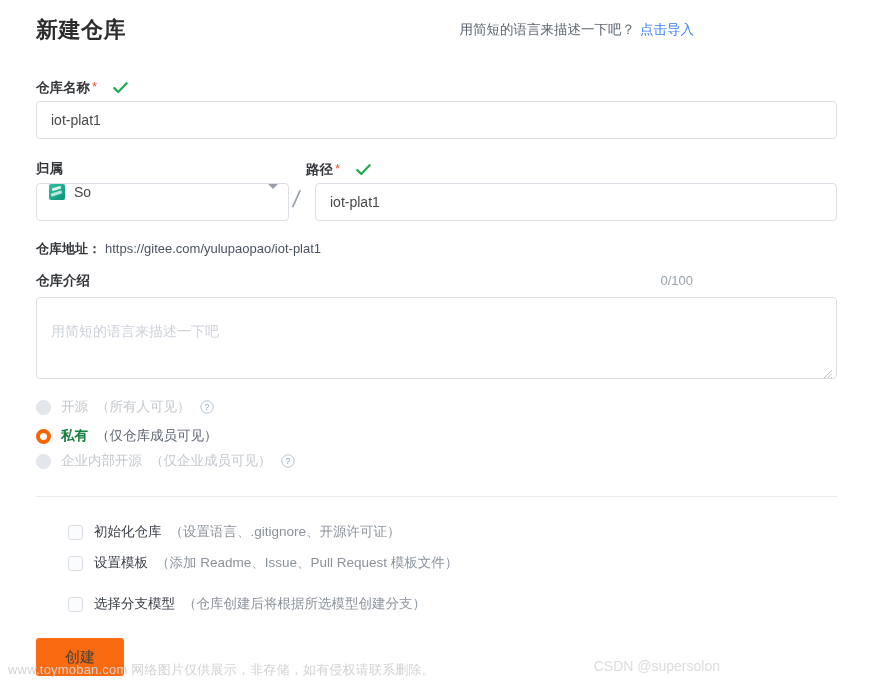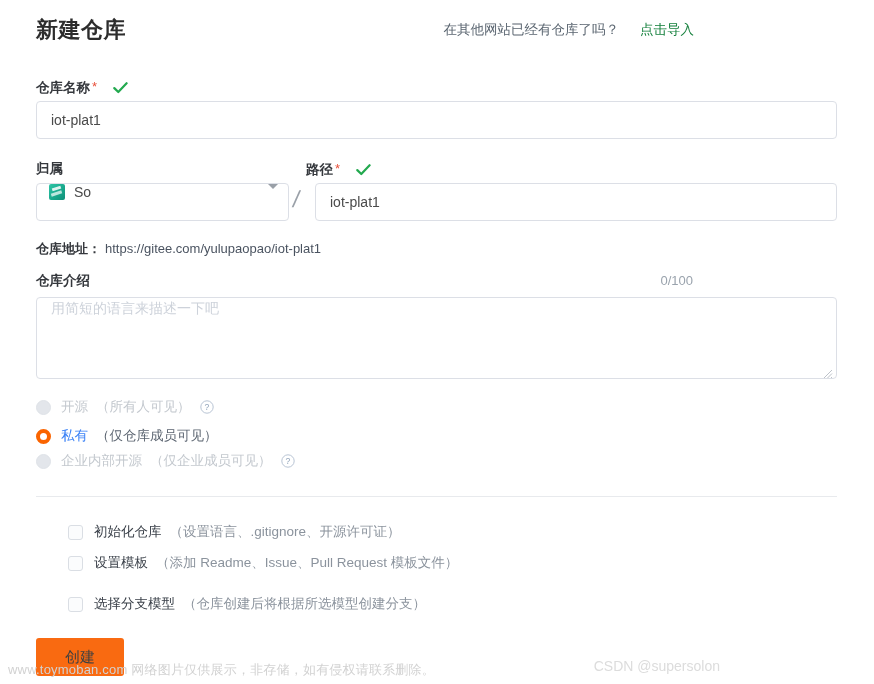--- a/index.html
+++ b/index.html
@@ -41,23 +41,23 @@
   }
   .import-wrap {
     position: absolute;
     right: 0;
     top: 7px;
     font-size: 13.5px;
     color: #5a6570;
     white-space: nowrap;
   }
   .import-link {
-    color: #15803d;
+    color: #3b82f6;
     text-decoration: none;
-    margin-left: 21px;
+    margin-left: 5px;
   }
 
   
   .field-label {
     font-size: 13.5px;
     font-weight: bold;
     color: #35383d;
     line-height: 18px;
     white-space: nowrap;
   }
@@ -198,21 +198,21 @@
   }
   #repo-desc-textarea {
     position: absolute;
     left: 36px;
     top: 297px;
     width: 801px;
     height: 82px;
     box-sizing: border-box;
     border: 1px solid #dcdfe6;
     border-radius: 4px;
-    padding: 2px 14px;
+    padding: 25px 14px;
     font-size: 14px;
     font-family: "Liberation Sans", "DejaVu Sans", sans-serif;
     color: #4a4a4a;
     resize: none;
     outline: none;
     background: #fff;
   }
   #repo-desc-textarea::placeholder { color: #cdd2da; }
   .resize-grip {
     position: absolute;
@@ -250,21 +250,21 @@
     background: #ffffff;
   }
   .radio-main {
     font-size: 13.5px;
     margin-left: 10px;
   }
   .radio-sub {
     font-size: 13.5px;
     margin-left: 8px;
   }
-  .radio-row.enabled .radio-main { color: #3b82f6; font-weight: normal; }
+  .radio-row.enabled .radio-main { color: #15803d; font-weight: bold; }
   .radio-row.enabled .radio-sub  { color: #5b6470; }
   .radio-row.disabled .radio-main { color: #c3c8ce; }
   .radio-row.disabled .radio-sub  { color: #c3c8ce; }
 
   .help-icon {
     display: inline-block;
     width: 14px; height: 14px;
     margin-left: 9px;
     flex: 0 0 14px;
   }
@@ -350,21 +350,21 @@
   }
 </style>
 </head>
 <body>
 
 <div class="page">
 
   <div class="header">
     <h1 class="page-title">新建仓库</h1>
     <div class="import-wrap">
-      <span>在其他网站已经有仓库了吗？</span><a class="import-link" href="#">点击导入</a>
+      <span>用简短的语言来描述一下吧？</span><a class="import-link" href="#">点击导入</a>
     </div>
   </div>
 
   <div class="field-label" style="position:absolute;left:36px;top:78px;">
     <span>仓库名称</span><span class="req-star">*</span>
     <span class="check-ok">
       <svg width="15" height="12" viewBox="0 0 15 12">
           <path d="M1.3 6.1 L5.3 10.0 L13.6 1.2" stroke="#23a94f" stroke-width="2.2" fill="none" stroke-linecap="round" stroke-linejoin="round"></path>
         </svg>
     </span>

